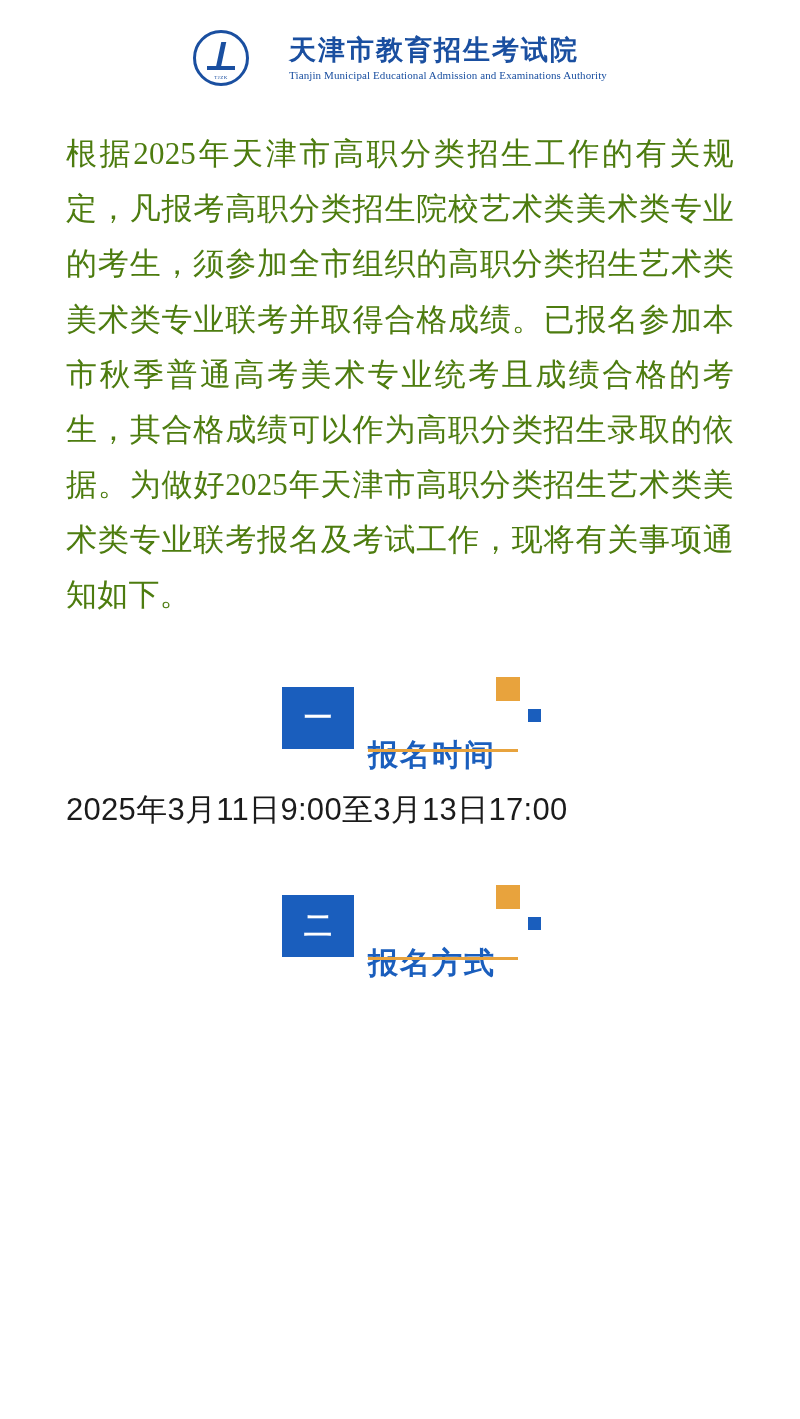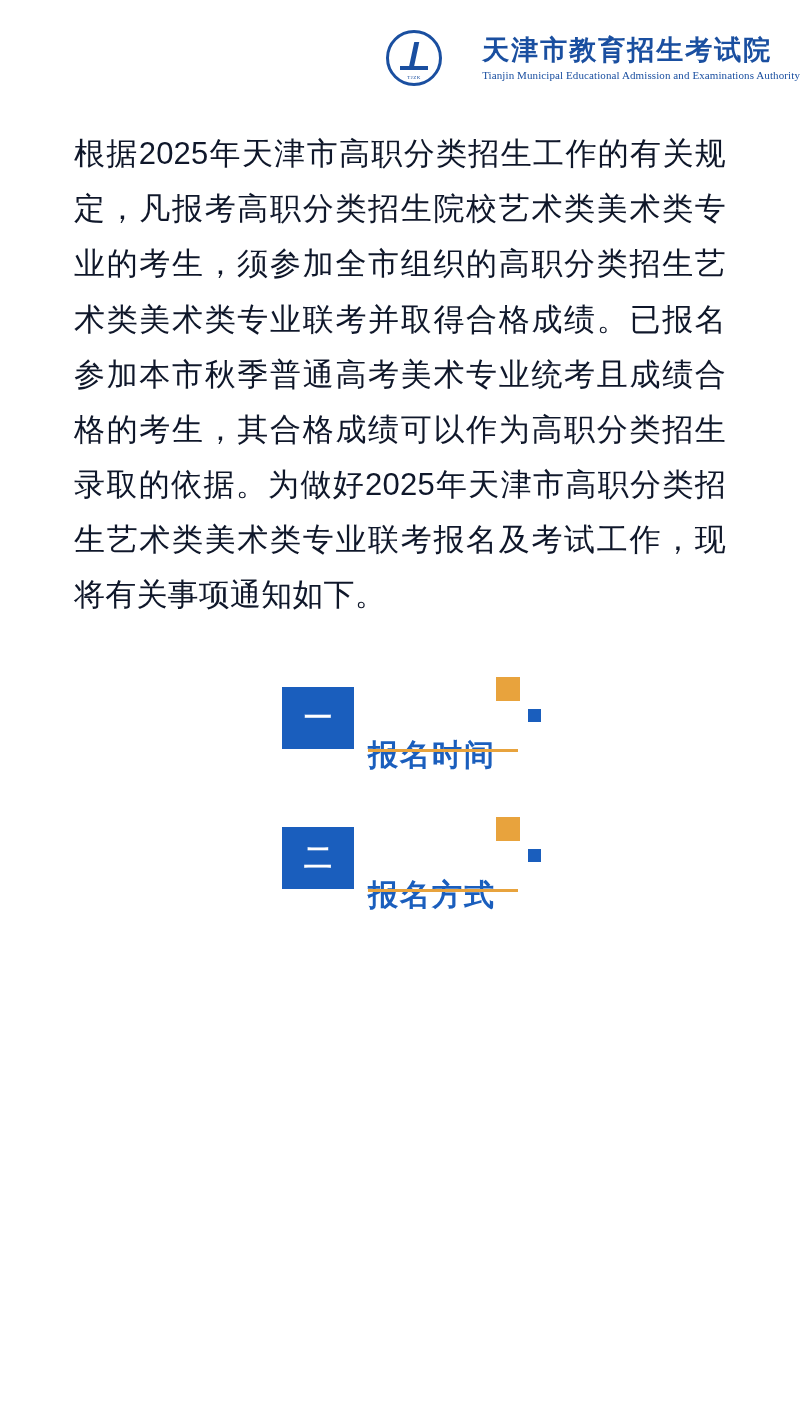--- a/index.html
+++ b/index.html
@@ -18,21 +18,21 @@
     min-height: 1419px;
     box-sizing: border-box;
     padding: 0;
     position: relative;
   }
 
   
   .masthead {
     display: flex;
     align-items: center;
-    justify-content: flex-end;
+    justify-content: center;
     padding: 30px 0 22px 0;
     gap: 30px;
   }
   .logo-mark {
     width: 56px;
     height: 56px;
     border-radius: 50%;
     border: 3px solid #1a4fa0;
     box-sizing: border-box;
     position: relative;
@@ -89,27 +89,27 @@
     color: #1a4fa0;
     letter-spacing: 0.1px;
     margin-top: 2px;
   }
 
   
   .content {
     padding: 0 66px;
   }
   p.para {
-    font-family: Liberation Sans, sans-serif;
+    font-family: Liberation Serif, serif;
     font-size: 31px;
     line-height: 1.78;
-    margin: 8px;
+    margin: 0;
     text-align: justify;
     text-align-last: left;
-    color: #0f172a;
+    color: #4d7c0f;
     letter-spacing: 0.2px;
   }
   p.para.first {
     margin-top: 18px;
   }
 
   
   .section-head {
     position: relative;
     display: flex;
@@ -206,20 +206,21 @@
 
     <div class="section-head">
       <div class="sh-inner">
         <div class="sh-square">一</div>
         <div class="sh-title">报名时间</div>
         <div class="sh-rule"></div>
         <div class="sh-dot-lg"></div>
         <div class="sh-dot-sm"></div>
       </div>
     </div>
+    <p class="datetext">2025年3月11日9:00至3月13日17:00</p>
 
     <div class="section-head">
       <div class="sh-inner">
         <div class="sh-square">二</div>
         <div class="sh-title">报名方式</div>
         <div class="sh-rule"></div>
         <div class="sh-dot-lg"></div>
         <div class="sh-dot-sm"></div>
       </div>
     </div>

